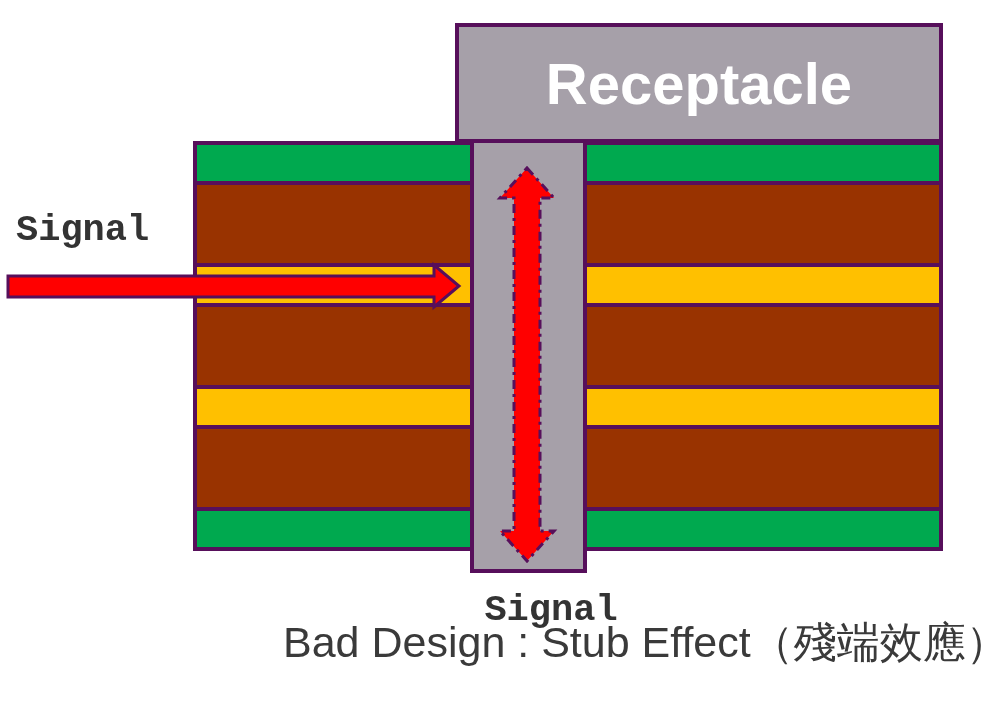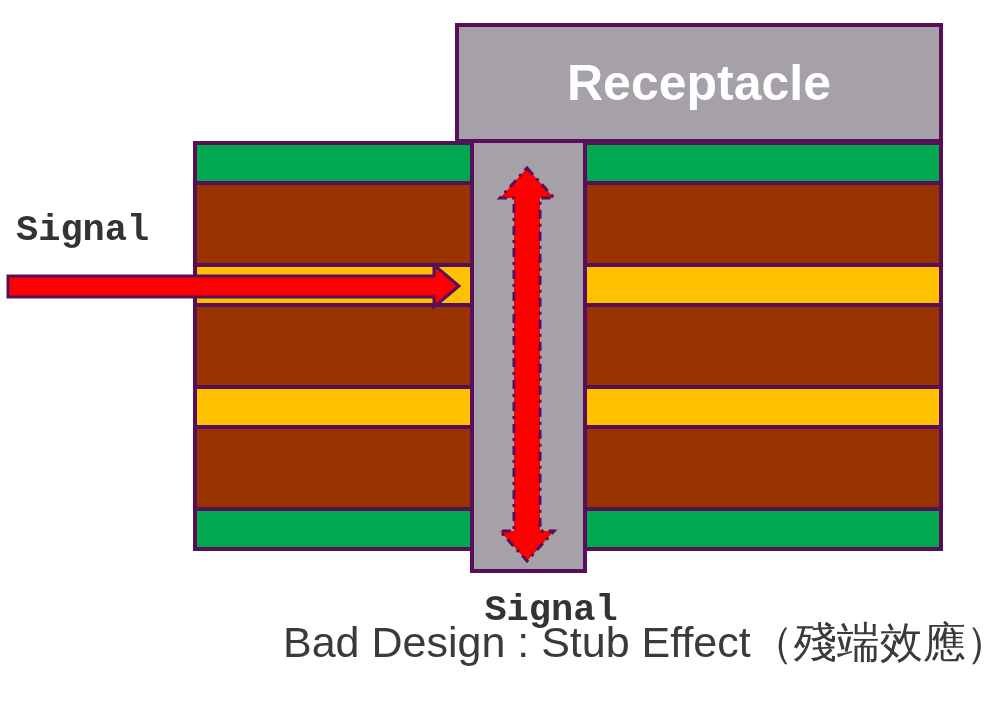--- a/index.html
+++ b/index.html
@@ -19,21 +19,21 @@
   .canvas{position:relative;width:1002px;height:721px;background:#ffffff;overflow:hidden;}
 
   
   .receptacle{
     position:absolute;left:455px;top:23px;width:488px;height:120px;
     background:var(--connector-gray);
     border:4px solid var(--border-purple);
     display:flex;align-items:center;justify-content:center;
   }
   .receptacle span{
-    color:var(--receptacle-text);font-size:50px;font-weight:bold;letter-spacing:0px;
+    color:var(--receptacle-text);font-size:58px;font-weight:bold;letter-spacing:0px;
   }
 
   
   .panel{
     position:absolute;top:141px;
     background:var(--border-purple);
     padding:4px;display:flex;flex-direction:column;gap:4px;
   }
   .panel.left{left:193px;width:281px;}
   .panel.right{left:583px;width:360px;}

